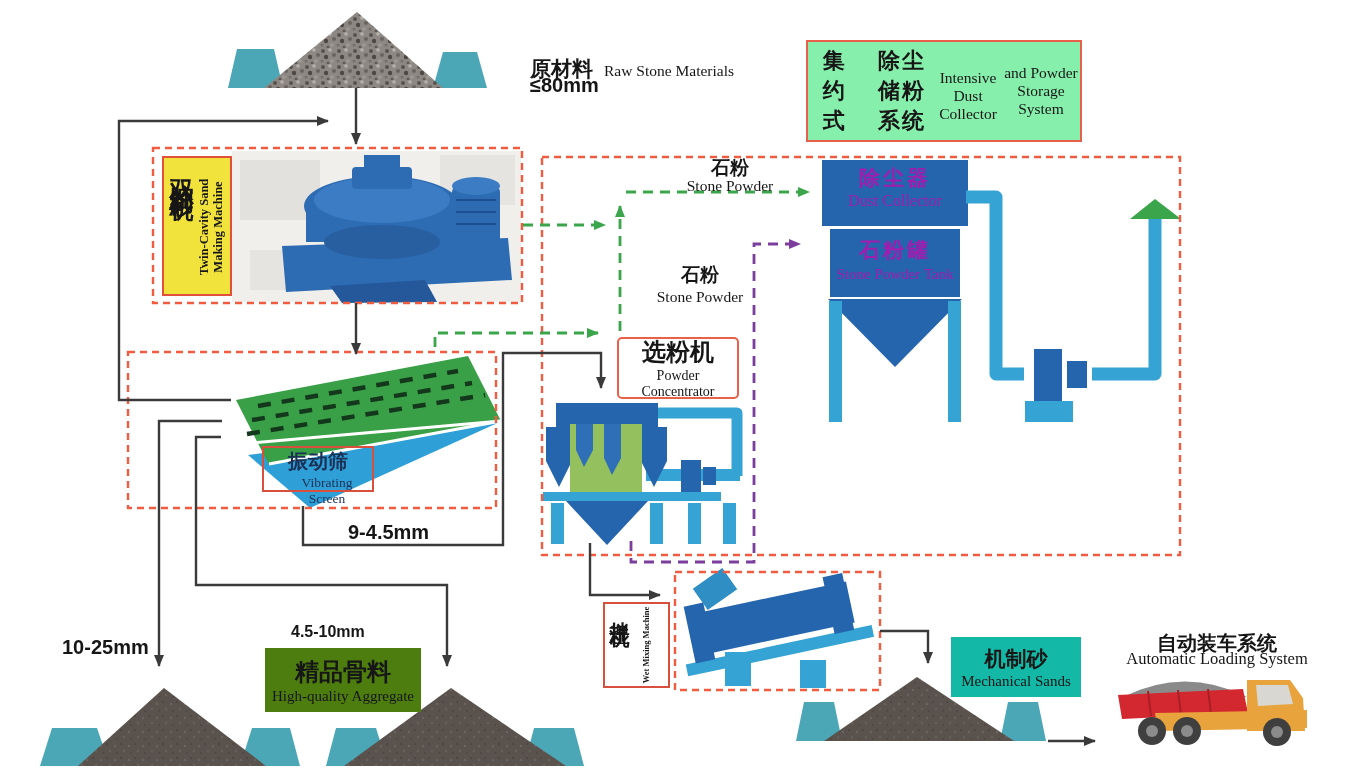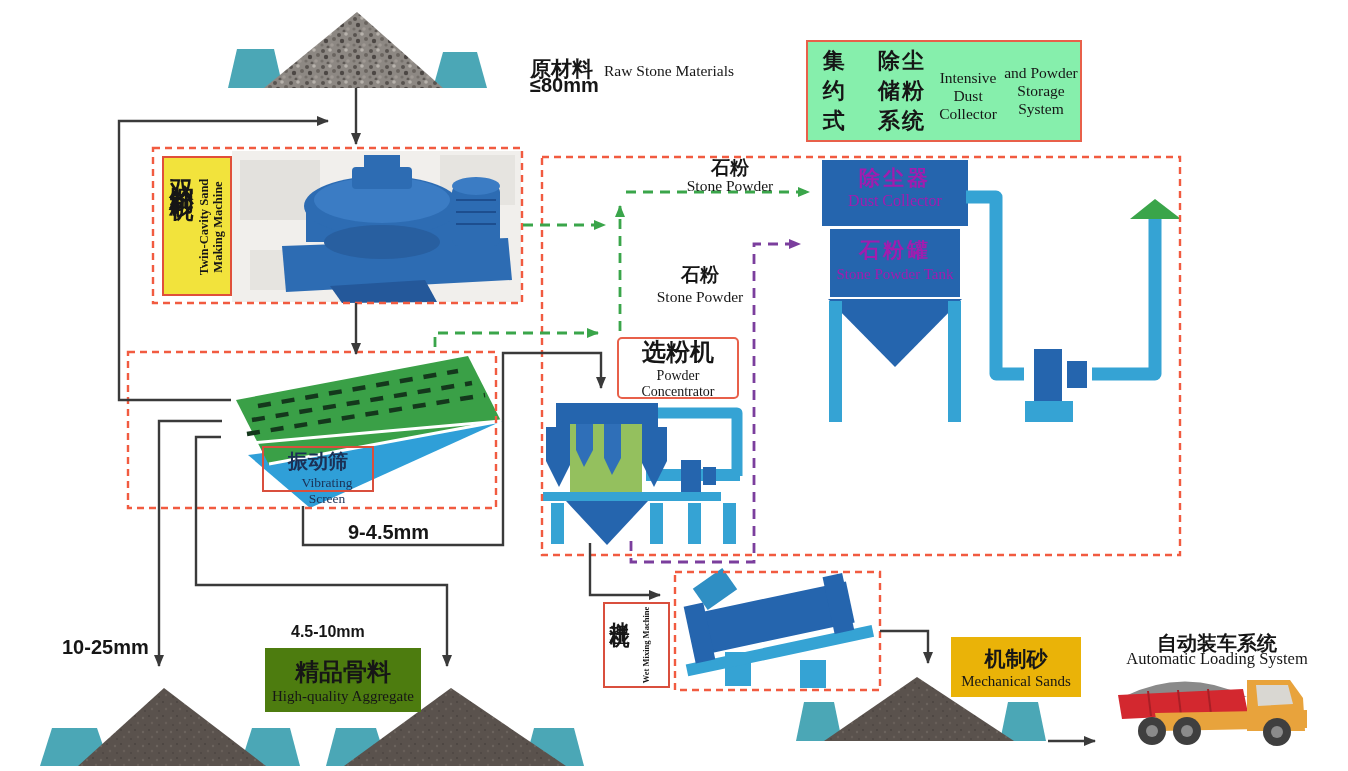--- a/index.html
+++ b/index.html
@@ -250,21 +250,21 @@
 <div class="box" style="left:603px;top:602px;width:67px;height:86px;background:#fff;border:2px solid #d94f3d;"></div>
 <div class="t cjk vcjk" style="left:609px;top:606px;height:78px;font-size:20px;letter-spacing:3px;">拌湿机</div>
 <div class="rot en" style="left:641px;top:684px;width:78px;font-size:8.5px;font-weight:700;">Wet Mixing Machine</div>
 
 <div class="box" style="left:228px;top:648px;width:156px;height:64px;background:#4d7c0f;
      display:flex;flex-direction:column;justify-content:center;align-items:center;margin-left:37px;">
   <div class="cjk ctr" style="font-size:24px;">精品骨料</div>
   <div class="en ctr" style="font-size:15px;">High-quality Aggregate</div>
 </div>
 
-<div class="box" style="left:951px;top:637px;width:130px;height:60px;background:#eab308;
+<div class="box" style="left:951px;top:637px;width:130px;height:60px;background:#14b8a6;
      display:flex;flex-direction:column;justify-content:center;align-items:center;">
   <div class="cjk ctr" style="font-size:21px;">机制砂</div>
   <div class="en ctr" style="font-size:15px;">Mechanical Sands</div>
 </div>
 
 <div class="t cjk ctr" style="left:1108px;top:632px;width:218px;font-size:20px;">自动装车系统</div>
 <div class="t en ctr" style="left:1100px;top:650px;width:234px;font-size:16.5px;">Automatic Loading System</div>
 
 </div>
 

